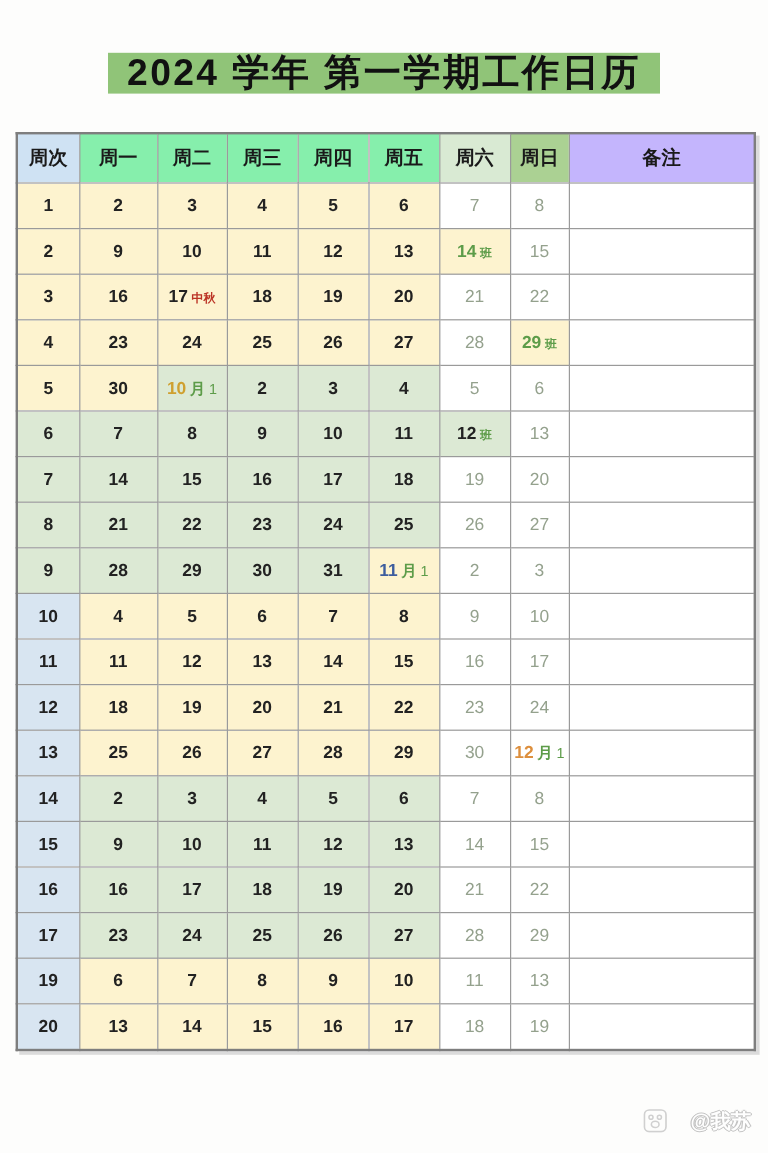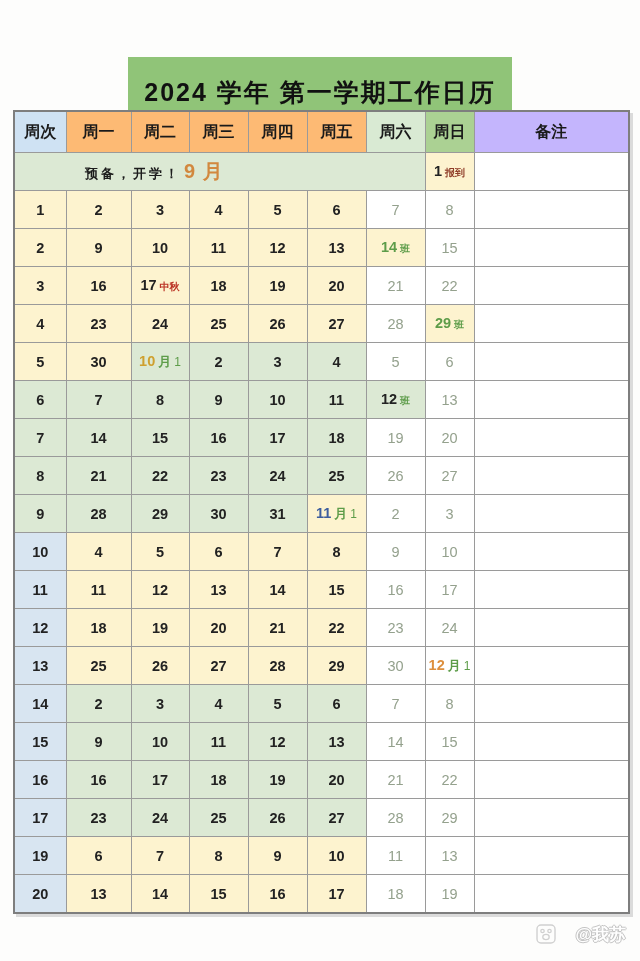--- a/index.html
+++ b/index.html
@@ -5,43 +5,43 @@
   html,body{margin:0;padding:0;}
   body{
     width:640px;height:961px;position:relative;overflow:hidden;
     background:#fdfdfc;font-family:"Liberation Sans","DejaVu Sans",sans-serif;
     -webkit-font-smoothing:antialiased;
   }
   .page{position:absolute;inset:0;}
   .title-wrap{padding-top:44px;text-align:center;}
   .title{
     display:inline-block;background:#90c478;color:#111;
-    font-size:25px;font-weight:700;letter-spacing:2px;
-    padding:20px 16px;line-height:30px;margin-top:13px;
+    font-size:31px;font-weight:700;letter-spacing:2px;
+    padding:2px 16px;line-height:30px;
   }
   .subtitle{
     text-align:right;margin:7px 14px 0 0;
     font-size:13px;color:#222;font-weight:600;letter-spacing:0.5px;
   }
   table.cal{
     position:absolute;left:13px;top:110px;width:615px;
     border-collapse:collapse;table-layout:fixed;
     border:2px solid #7e7e7e;
     box-shadow:3px 3px 0 rgba(120,120,120,.25);
     background:#fff;
   }
   .cal th,.cal td{
     border:1px solid #9a9a9a;text-align:center;vertical-align:middle;
     padding:0;overflow:hidden;white-space:nowrap;
   }
   .cal th{height:40px;font-size:16px;font-weight:700;color:#1a1a1a;}
   .cal td{height:37px;font-size:14.5px;font-weight:700;color:#222;}
   
   .h-blue{background:#cfe2f3;}
-  .h-cream{background:#fdba74;font-family:Liberation Mono, monospace;}
+  .h-cream{background:#86efac;font-family:Liberation Mono, monospace;}
   .h-sat{background:#d9ead3;color:#61a04c;}
   .h-sun{background:#abd193;color:#3d7a28;}
   .h-note{background:#c4b5fd;}
   
   .bg-cream{background:#fdf3cf;}
   .bg-green{background:#dce9d4;}
   .bg-blue{background:#d8e5f1;}
   .bg-white{background:#ffffff;}
   
   .p{display:inline-block;}
@@ -108,25 +108,20 @@
           <th class="h-cream">周三</th>
           <th class="h-cream">周四</th>
           <th class="h-cream">周五</th>
           <th class="h-sat">周六</th>
           <th class="h-sun">周日</th>
           <th class="h-note">备注</th>
         </tr>
       </thead>
     <tbody>
         <tr>
-          <td class="bg-green month-banner" colspan="7"><span class="p script">预备，开学！</span><span class="p month-big">9 月</span></td>
-          <td class="bg-cream"><span class="p ">1</span><span class="p maroon sm">报到</span></td>
-          <td class="bg-white note"></td>
-        </tr>
-        <tr>
           <td class="bg-cream"><span class="p ">1</span></td>
           <td class="bg-cream"><span class="p ">2</span></td>
           <td class="bg-cream"><span class="p ">3</span></td>
           <td class="bg-cream"><span class="p ">4</span></td>
           <td class="bg-cream"><span class="p ">5</span></td>
           <td class="bg-cream"><span class="p ">6</span></td>
           <td class="bg-white"><span class="p wkend">7</span></td>
           <td class="bg-white"><span class="p wkend">8</span></td>
           <td class="bg-white note"></td>
         </tr>

